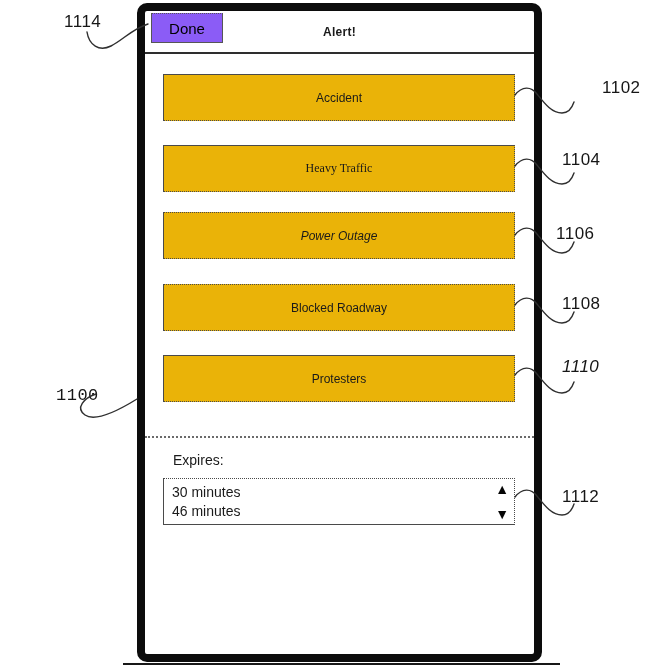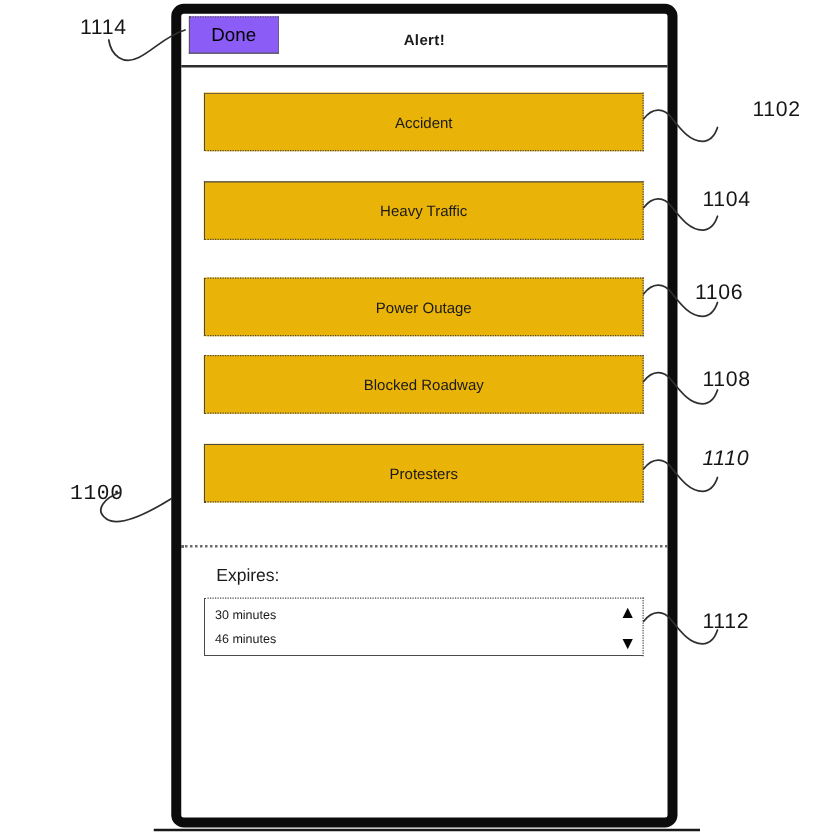--- a/index.html
+++ b/index.html
@@ -34,31 +34,31 @@
   .done-btn{
     position:absolute;left:6px;top:2px;width:72px;height:30px;box-sizing:border-box;
     background:#8b5cf6;border:1px solid #565656;border-top-style:dotted;
     display:flex;align-items:center;justify-content:center;font-size:15px;z-index:2;
   }
   .alert-btn{
     position:absolute;left:18px;width:352px;height:47px;box-sizing:border-box;background:#eab308;
     border:1px solid #4a4a4a;border-right-style:dotted;border-bottom-style:dotted;
     display:flex;align-items:center;justify-content:center;font-size:12px;
   }
-  .b1{top:63px;} .b2{top:134px;}
-  .b3{top:211px;border-top-style:dotted;}
+  .b1{top:63px;} .b2{top:134px;font-family:Liberation Serif, serif;}
+  .b3{top:201px;border-top-style:dotted;font-style:italic;}
   .b4{top:273px;border-top-style:dotted;}
   .b5{top:344px;}
   .divider{position:absolute;left:0;right:0;top:425px;border-top:2px dotted #6a6a6a;}
   .expires-label{position:absolute;left:28px;top:441px;font-size:14px;}
   .spinner{
     position:absolute;left:18px;top:467px;width:352px;height:47px;box-sizing:border-box;background:#fff;
     border:1px solid #4a4a4a;border-top-style:dotted;border-right-style:dotted;
   }
-  .spinner .opt{font-size:10px;line-height:19px;padding-left:8px;}
+  .spinner .opt{font-size:14px;line-height:19px;padding-left:8px;}
   .spinner .opt1{padding-top:4px;}
   .spin-arrows{
     position:absolute;right:5px;top:0;bottom:0;display:flex;flex-direction:column;
     justify-content:space-between;padding:3px 0;
   }
   .spin-arrows span{font-size:14px;line-height:14px;color:#050505;cursor:default;}
   .ground{position:absolute;left:123px;top:663px;width:437px;height:2px;background:#181818;}
 </style>
 </head>
 <body>

